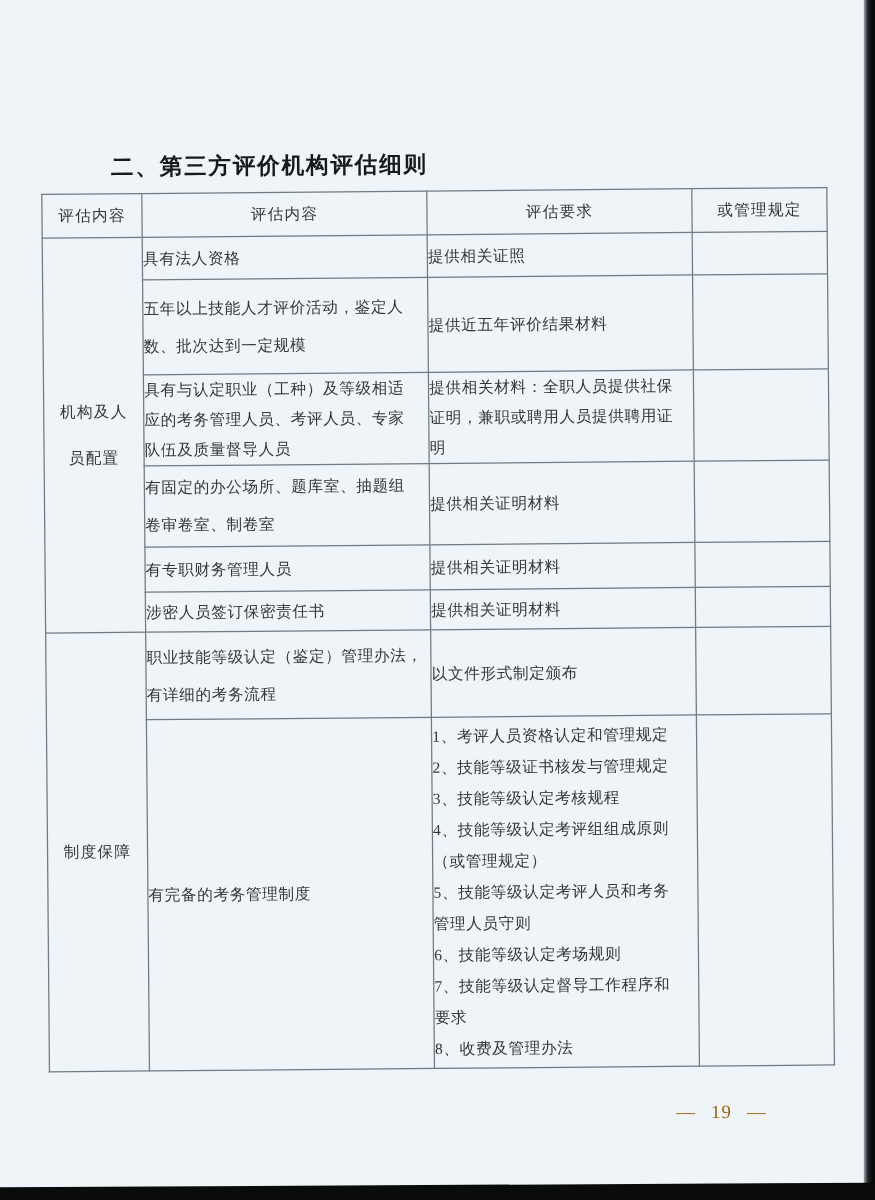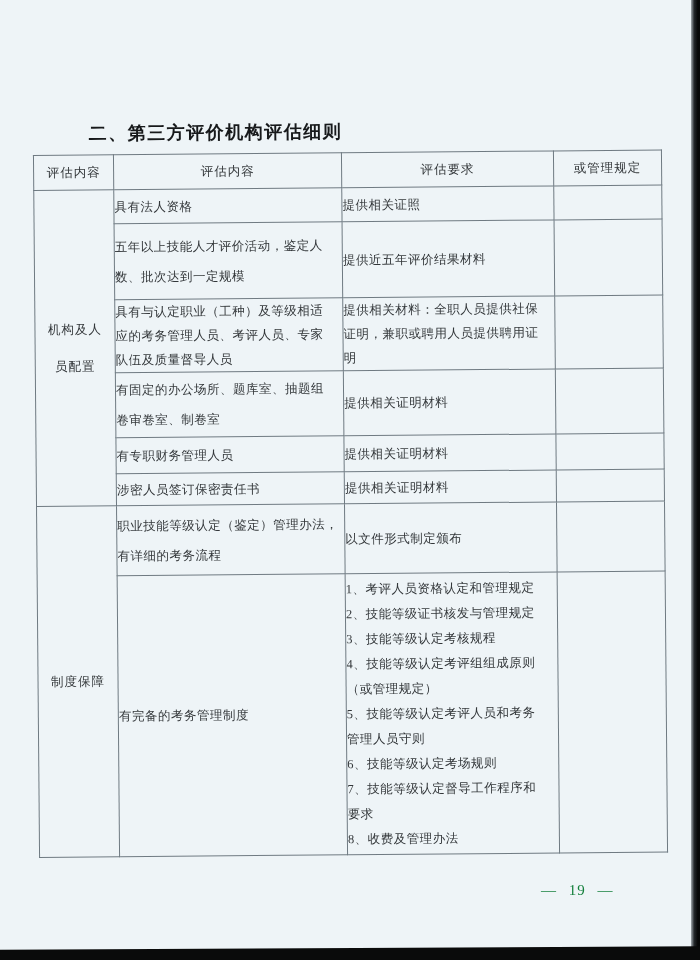--- a/index.html
+++ b/index.html
@@ -79,21 +79,21 @@
   tr.h-r4 { height: 65px; }
   tr.h-r5 { height: 36px; }
   tr.h-r6 { height: 32px; }
   tr.h-r7 { height: 70px; }
   tr.h-r8 { height: 281px; }
   .page-number {
     position: absolute;
     left: 541px;
     top: 882px;
     font-size: 15px;
-    color: #15803d;
+    color: #a16207;
     letter-spacing: 1px;
     word-spacing: 7px;
     white-space: nowrap;
   }
   .scan-edge-right {
     position: absolute;
     top: 0;
     right: 0;
     width: 9px;
     height: 960px;

